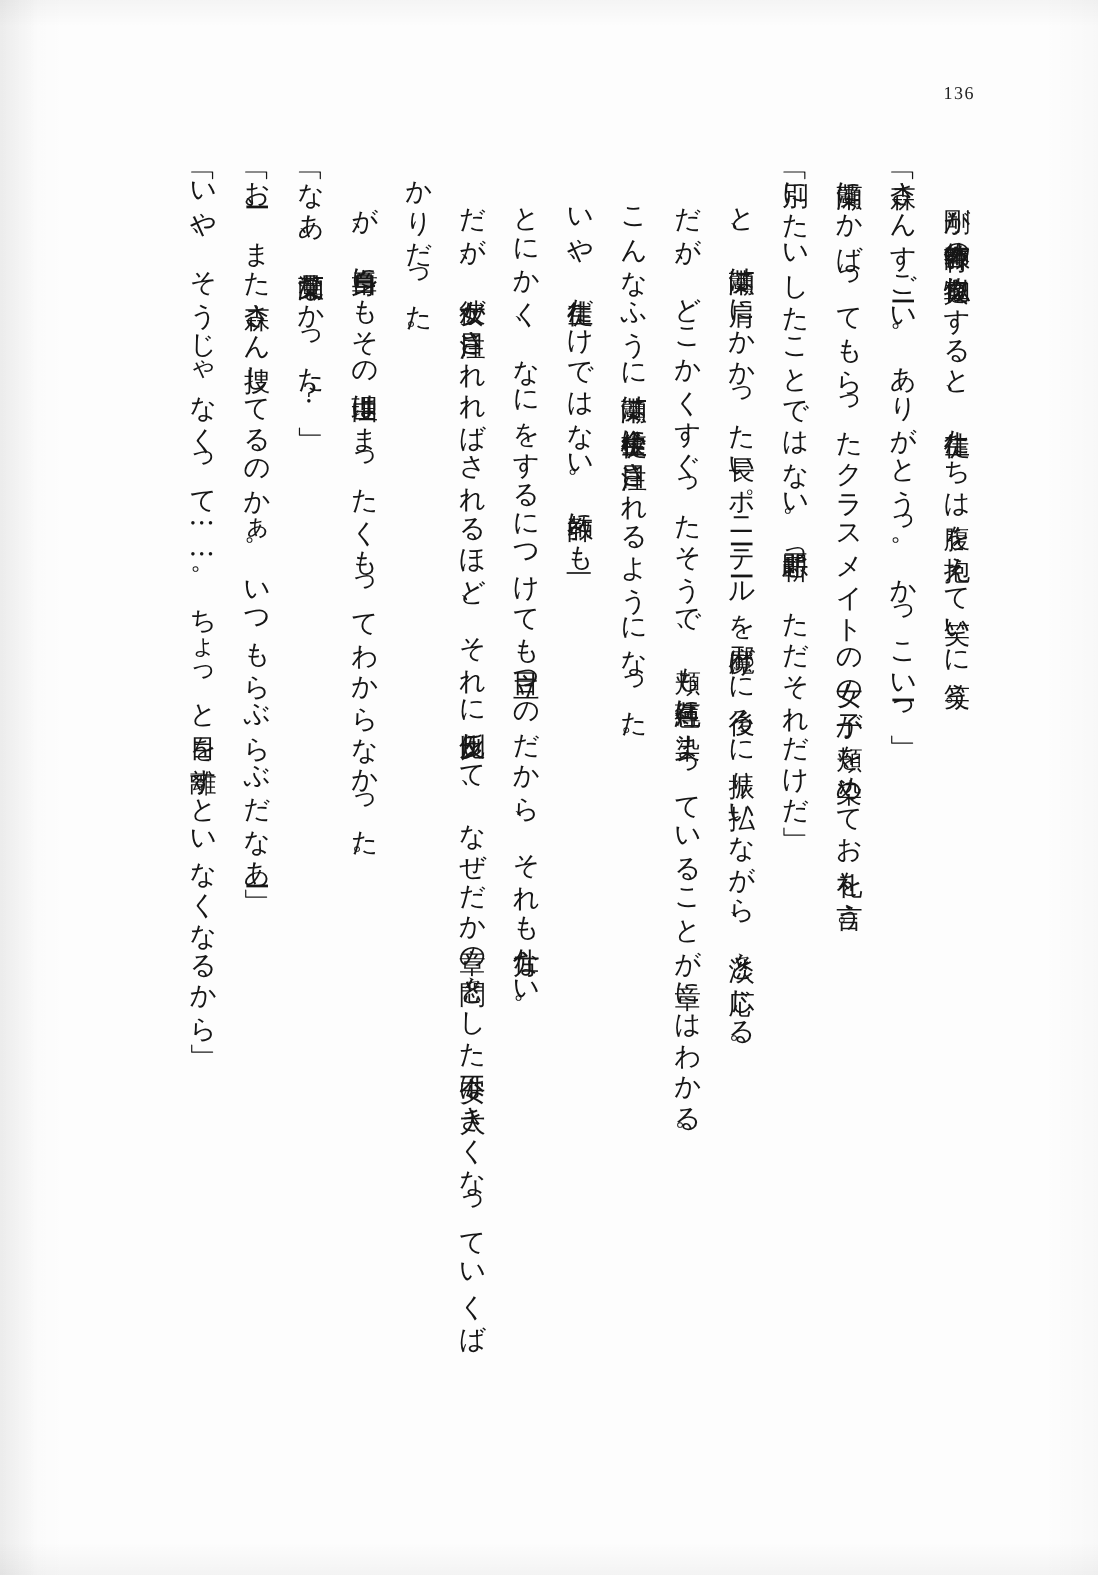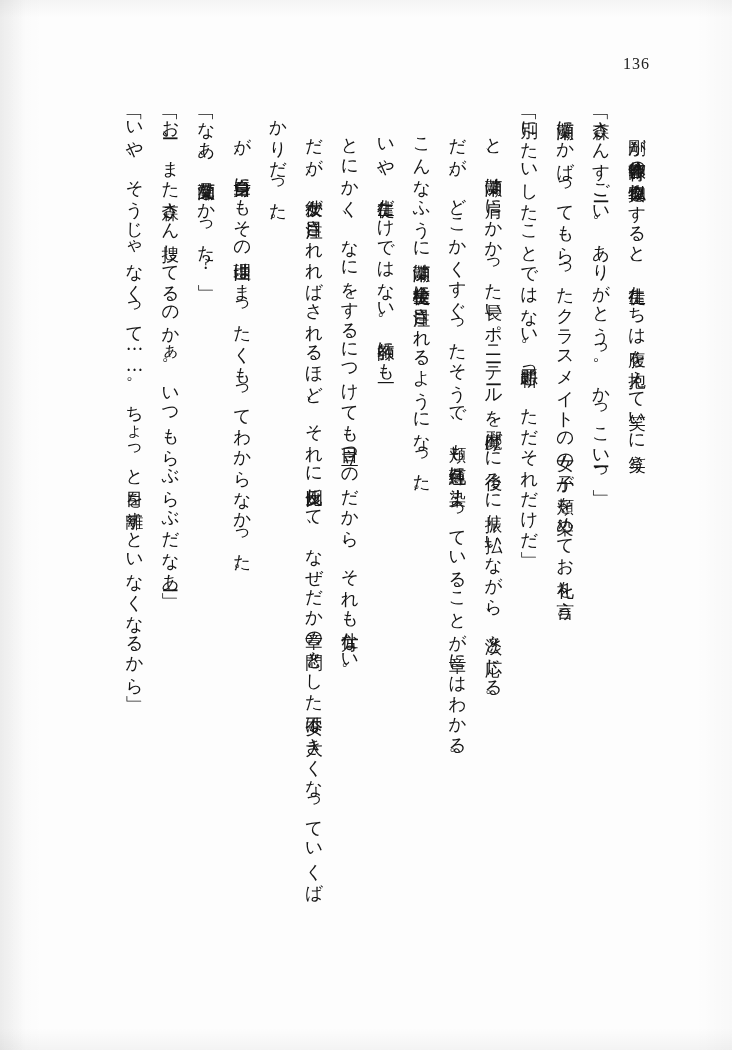--- a/index.html
+++ b/index.html
@@ -25,21 +25,21 @@
     background: #fdfdfd;
     background-image:
       linear-gradient(to right, rgba(0,0,0,0.02), rgba(0,0,0,0) 6%),
       linear-gradient(to left, rgba(0,0,0,0.02), rgba(0,0,0,0) 5%);
   }
 
   .page-number {
     position: absolute;
     top: 55px;
     right: 82px;
-    font-size: 16px;
+    font-size: 12px;
     letter-spacing: 1px;
     color: #222;
     font-family: "Liberation Serif", "DejaVu Serif", serif;
   }
 
   .body-text {
     position: absolute;
     top: 108px;
     right: 78px;
     height: 790px;

